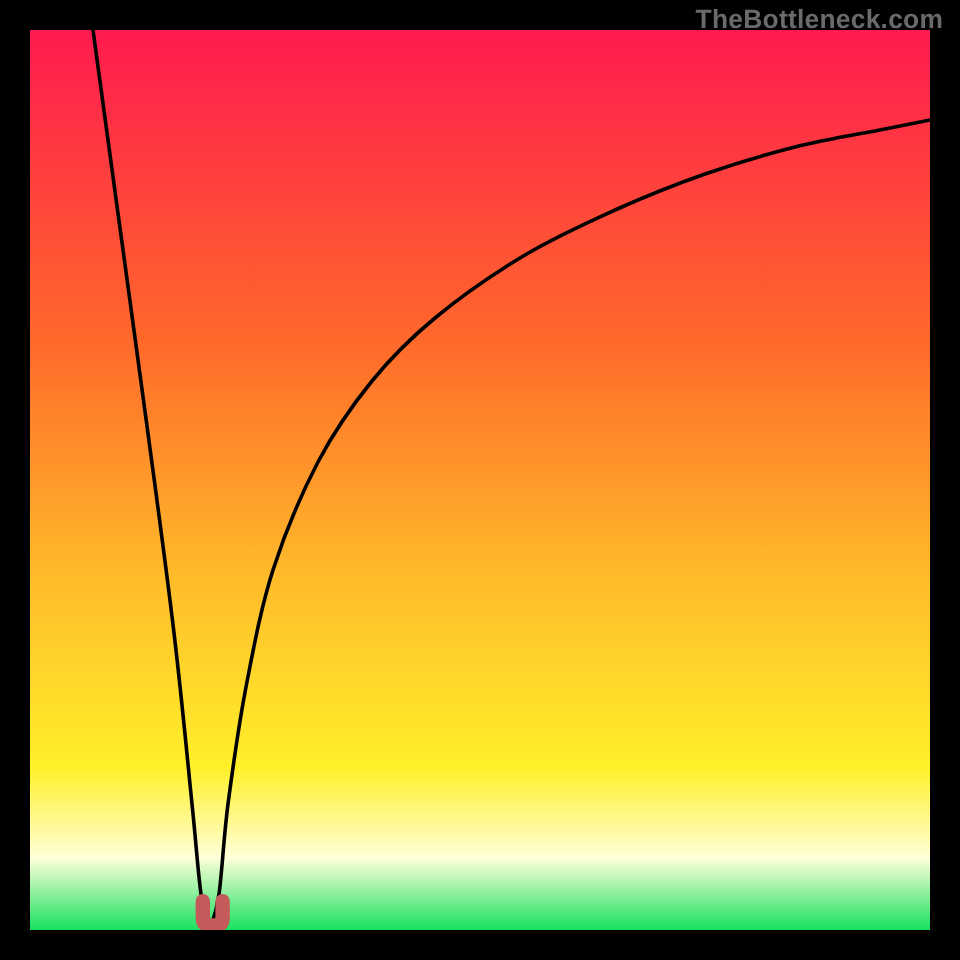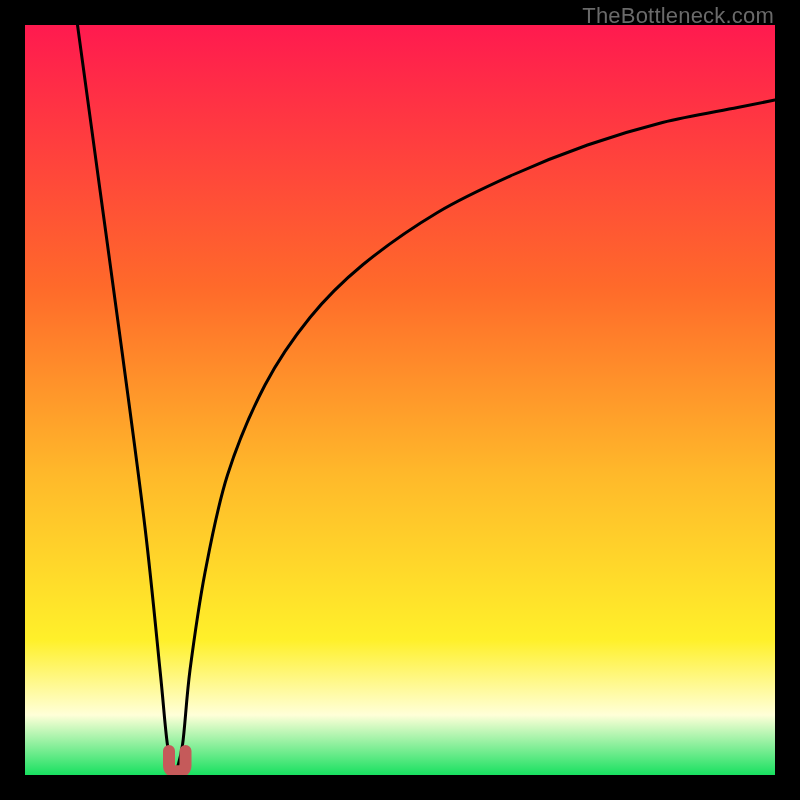--- a/index.html
+++ b/index.html
@@ -23,24 +23,24 @@
     position: absolute;
     left: 25px;
     top: 25px;
     width: 750px;
     height: 750px;
     
   }
   .watermark {
     position: absolute;
     top: 3px;
-    right: 26px;
+    right: 14px;
     color: #6a6a6a;
     font-size: 22px;
-    font-weight: 400;
+    font-weight: 700;
     letter-spacing: 0.2px;
     user-select: none;
   }
   svg {
     display: block;
   }
 </style>
 </head>
 <body>
 

